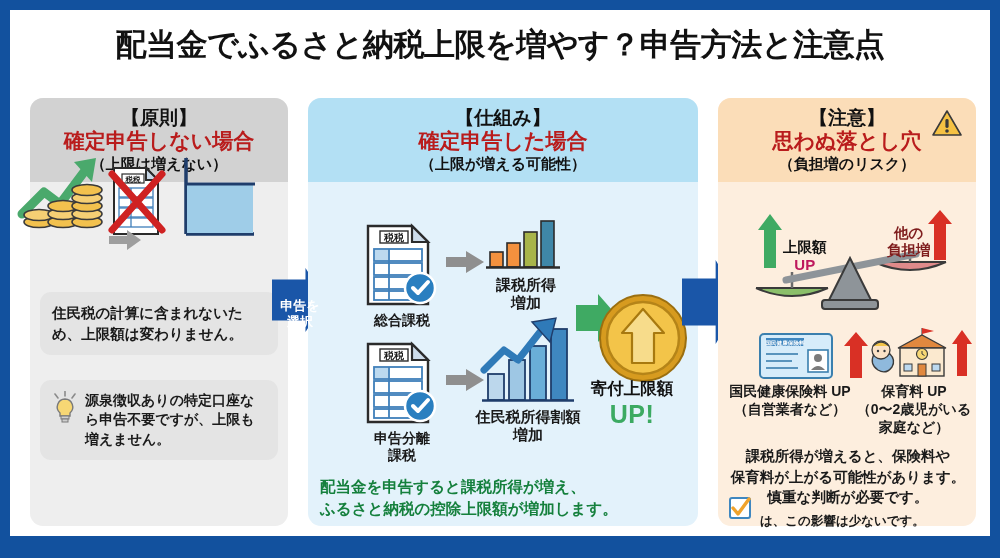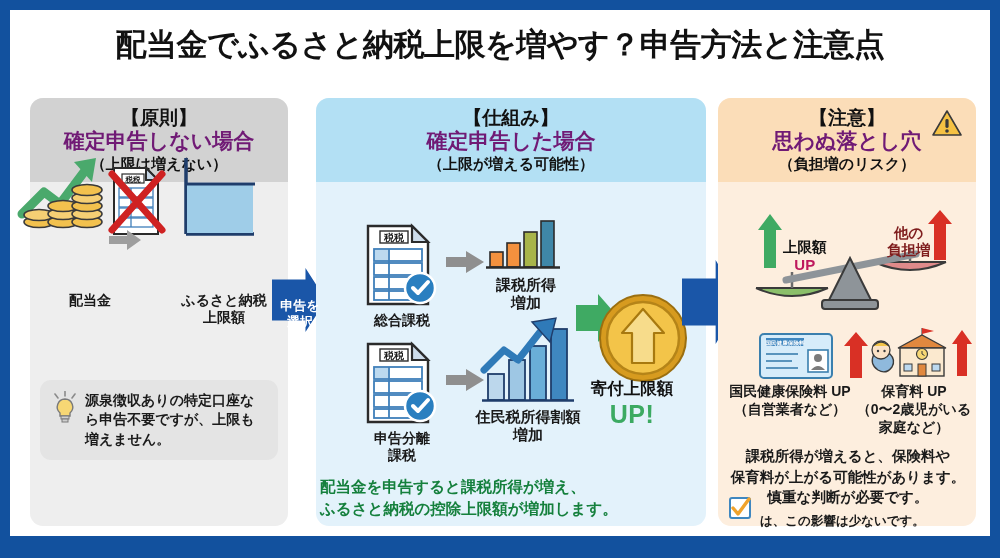--- a/index.html
+++ b/index.html
@@ -35,28 +35,28 @@
     border-radius: 13px;
     overflow: hidden;
   }
   .panel-head {
     width: 100%;
     text-align: center;
     padding: 9px 4px 8px 4px;
     position: relative;
   }
   .head-l1 { font-size: 19px; font-weight: bold; color: #111; line-height: 1.18; }
-  .head-l2 { font-size: 21px; font-weight: bold; color: #701a75; line-height: 1.18; }
+  .head-l2 { font-size: 21px; font-weight: bold; color: #b91c1c; line-height: 1.18; }
   .head-l3 { font-size: 15px; font-weight: bold; color: #111; line-height: 1.3; }
 
   
   #panel-left { left: 20px; top: 88px; width: 258px; height: 428px; background: #eeeeee; }
   #panel-left .panel-head { background: #d2d2d2; }
   
-  #panel-mid { left: 298px; top: 88px; width: 390px; height: 428px; background: #e3f2fb; margin-left: 8px; }
+  #panel-mid { left: 298px; top: 88px; width: 390px; height: 428px; background: #e3f2fb; }
   #panel-mid .panel-head { background: #b3e0f4; }
   
   #panel-right { left: 708px; top: 88px; width: 258px; height: 428px; background: #fdeede; }
   #panel-right .panel-head { background: #fbddb8; }
 
   .warn-tri {
     position: absolute; right: 14px; top: 12px; width: 30px; height: 27px;
   }
 
   
@@ -205,20 +205,21 @@
         <rect x="177" y="62" width="66" height="49" fill="#9fcde8"></rect>
         <line x1="177" y1="62" x2="245" y2="62" stroke="#1f3d6b" stroke-width="3"></line>
       </g>
     </svg>
     <div class="lp-lbl" style="left:34px; top:238px; width:92px;">配当金</div>
     <div class="lp-lbl" style="left:158px; top:238px; width:112px;">
       <span>ふるさと納税</span><br>
       <span>上限額</span>
     </div>
 
+    <div class="note-box" style="left:30px; top:282px; width:238px;">住民税の計算に含まれないため、上限額は変わりません。</div>
 
     <div class="note-box tip" style="left:30px; top:370px; width:238px;">
       <svg width="26" height="34" viewBox="0 0 26 34">
         <g stroke="#8a8a8a" stroke-width="1.6" stroke-linecap="round">
           <line x1="3" y1="3" x2="6" y2="7"></line>
             <line x1="13" y1="0.5" x2="13" y2="5"></line>
             <line x1="23" y1="3" x2="20" y2="7"></line>
         </g>
         <path d="M13 8 a8 8 0 0 1 5 14 v3 h-10 v-3 a8 8 0 0 1 5 -14z" fill="#f7d774" stroke="#7a7a7a" stroke-width="1.4"></path>
         <rect x="9" y="25" width="8" height="3" fill="#cfcfcf" stroke="#7a7a7a" stroke-width="1"></rect>

